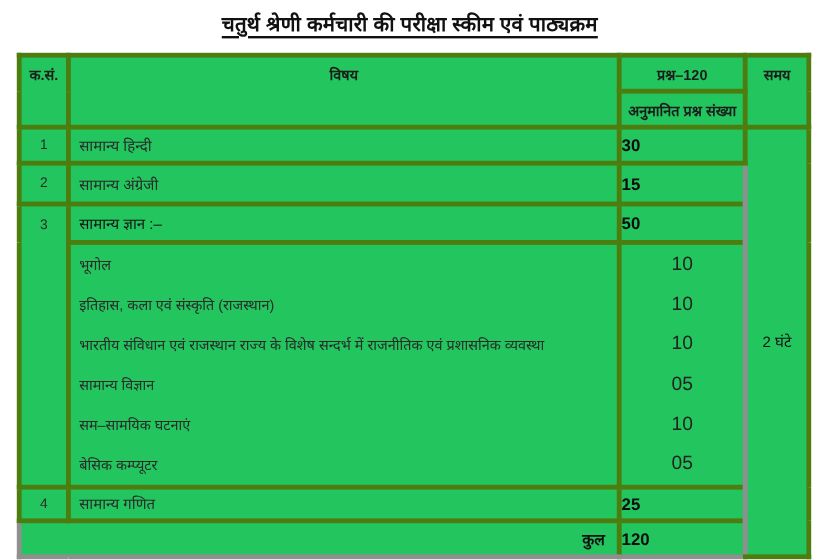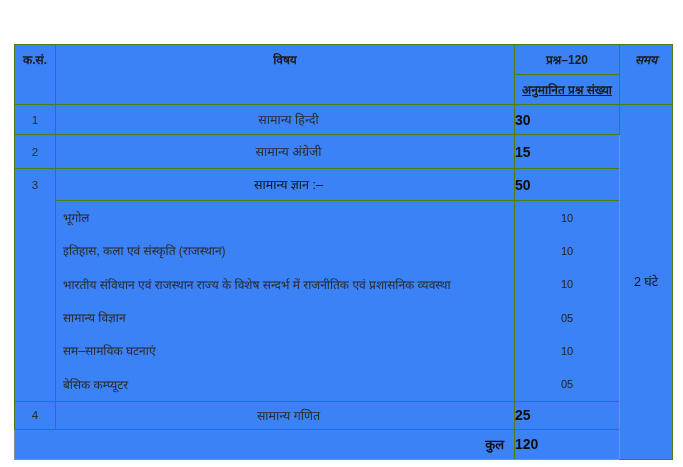--- a/index.html
+++ b/index.html
@@ -35,63 +35,62 @@
     width: 658px;
     border-collapse: collapse;
     table-layout: fixed;
   }
   .scheme col.c1 { width: 41px; }
   .scheme col.c2 { width: 459px; }
   .scheme col.c3 { width: 105px; }
   .scheme col.c4 { width: 53px; }
 
   .scheme th, .scheme td {
-    border: 1px solid #4d7c0f;
+    border: 4px solid #4d7c0f;
     padding: 0;
-    background: #3b82f6;
+    background: #22c55e;
   }
   .scheme th {
     font-size: 12px;
     font-weight: 700;
     vertical-align: top;
     padding-top: 6px;
   }
   tr.h1 { height: 30px; }
   tr.h2 { height: 30px; }
   .th-serial { text-align: center; }
   .th-subject { text-align: center; }
   .th-questions { text-align: center; }
   .th-questions-sub {
     font-size: 9px;
     padding-top: 8px;
     font-weight: 700;
-    text-decoration: underline;
-  }
-  .th-time { border-left-color: #8f8f8f; font-style: italic; }
+  }
+  .th-time { border-left-color: #8f8f8f; }
 
   tr.r1 { height: 30px; }
   tr.r2 { height: 34px; }
   tr.r3 { height: 32px; }
   tr.rsub { height: 200px; }
   tr.r4 { height: 28px; }
   tr.rtotal { height: 30px; }
 
   td.serial {
     text-align: center;
     vertical-align: middle;
     font-size: 11.5px;
     color: #2a2a2a;
   }
   td.serial.top { vertical-align: top; padding-top: 10px; }
   td.subject {
     font-size: 12.5px;
     color: #2a2a2a;
     vertical-align: middle;
     padding-left: 7px;
-    text-align: center;
+    text-align: left;
   }
   td.subject.bold, .bold-text { font-weight: 400; color: #111; }
   td.value {
     vertical-align: middle;
     font-size: 12.5px;
     color: #222;
   }
   td.value.big {
     font-size: 14px;
     font-weight: 700;
@@ -99,21 +98,21 @@
   }
   td.block { vertical-align: top; }
   .subline {
     height: 33.3px;
     display: flex;
     align-items: center;
     font-size: 12px;
     color: #2a2a2a;
   }
   .subline.txt { padding-left: 7px; padding-right: 4px; }
-  .subline.val { justify-content: center; font-size: 11px; color: #222; }
+  .subline.val { justify-content: center; font-size: 16px; color: #222; }
   td.time-cell {
     text-align: center;
     vertical-align: middle;
     font-size: 12.5px;
     font-weight: 400;
     color: #111;
     border-left-color: #8f8f8f;
   }
   td.total-label {
     text-align: right;
@@ -125,20 +124,23 @@
     border-bottom-color: #8f8f8f;
     border-left-color: #8f8f8f;
   }
   tr.rtotal td { border-bottom-color: #8f8f8f; margin-top: 28px; }
 </style>
 </head>
 <body>
 
 <div class="page">
 
+  <div class="title-wrap">
+    <span class="title">चतुर्थ श्रेणी कर्मचारी की परीक्षा स्कीम एवं पाठ्यक्रम</span>
+  </div>
 
   <table class="scheme">
     <colgroup>
       <col class="c1">
         <col class="c2">
         <col class="c3">
         <col class="c4">
     </colgroup>
     <thead>
       <tr class="h1">

